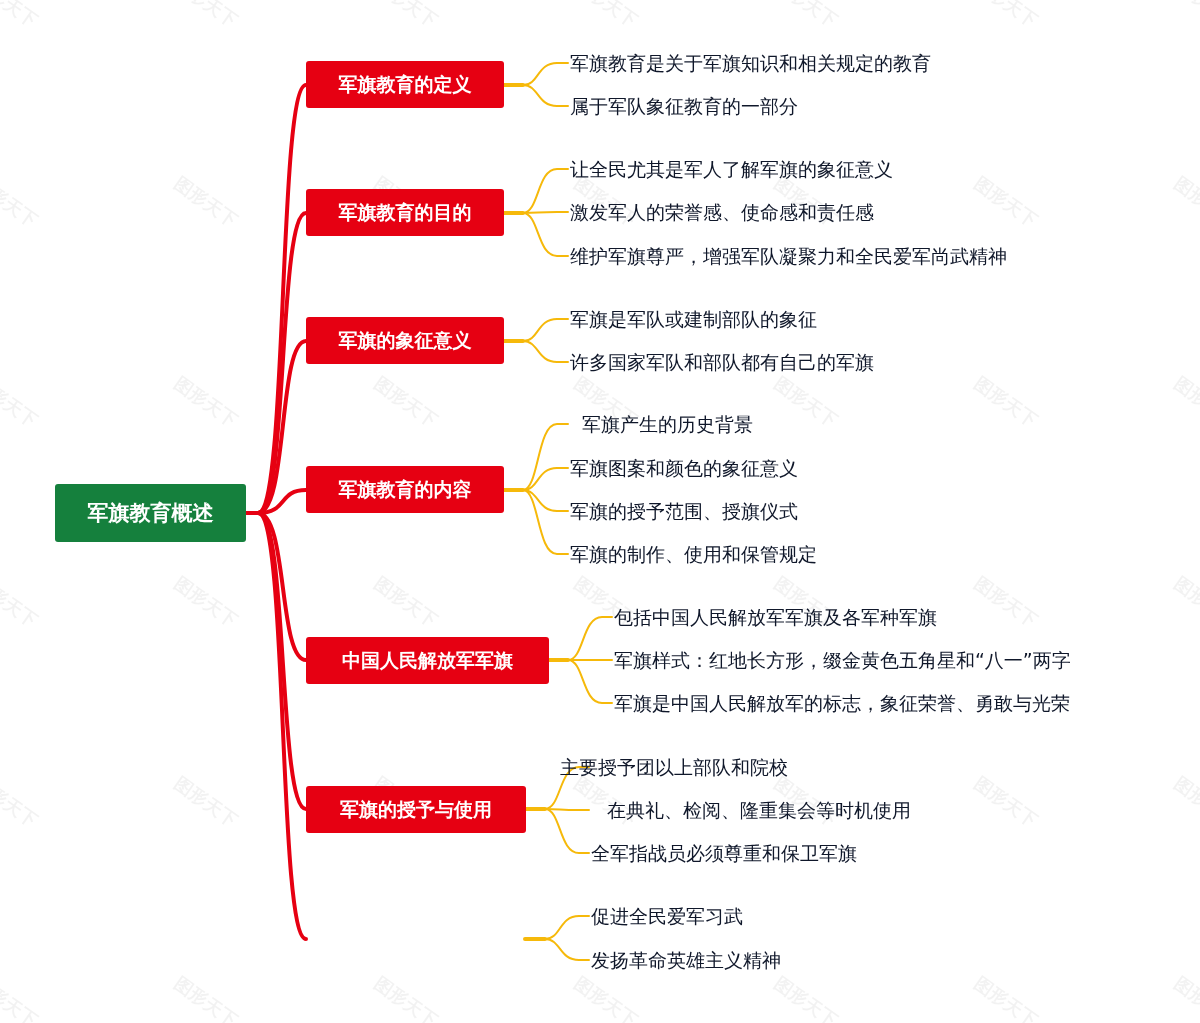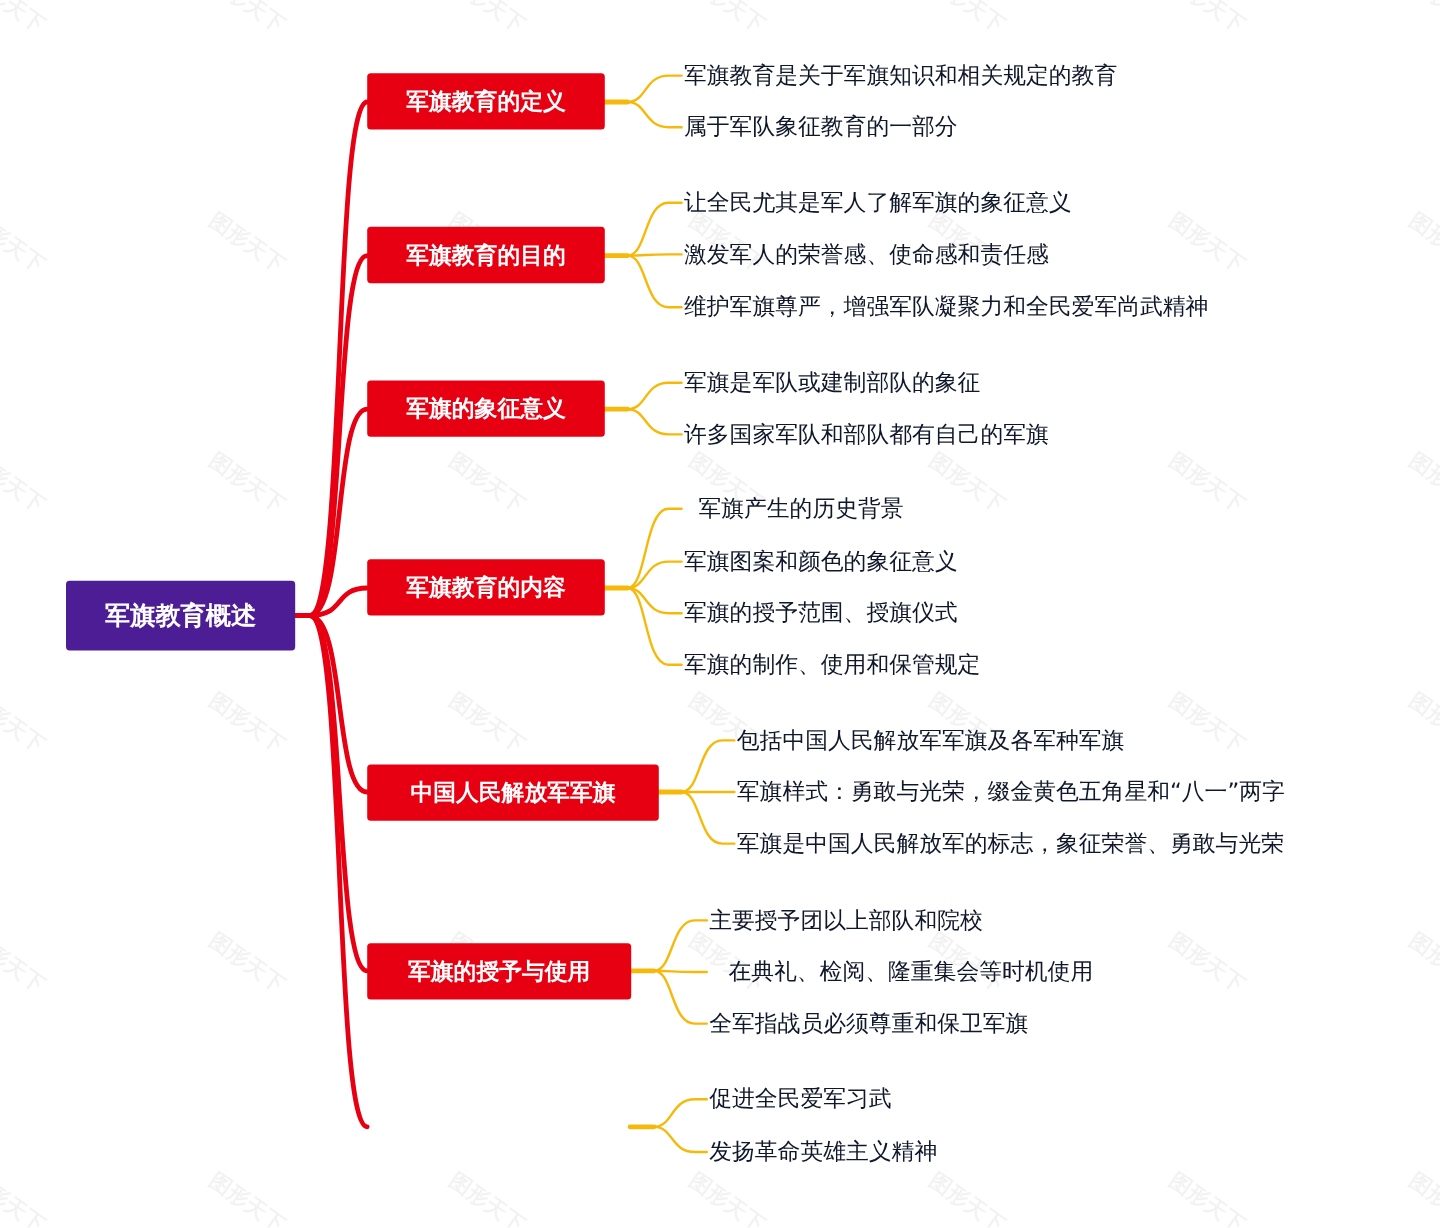--- a/index.html
+++ b/index.html
@@ -1,21 +1,21 @@
 <!DOCTYPE html>
 <html><head>
 <meta charset="utf-8">
 <style>
   html, body { margin:0; padding:0; background:#ffffff; }
   body { width:1200px; height:1023px; position:relative; overflow:hidden;
          font-family:"DejaVu Sans","Liberation Sans",sans-serif; }
   #canvas { position:absolute; left:0; top:0; width:1200px; height:1023px; }
   svg.links { position:absolute; left:0; top:0; width:1200px; height:1023px; }
   .root { position:absolute; left:55px; top:484px; width:191px; height:58px;
-          background:#4c1d95; border-radius:3px; color:#fff; font-weight:bold;
+          background:#15803d; border-radius:3px; color:#fff; font-weight:bold;
           font-size:21px; display:flex; align-items:center; justify-content:center; }
   .branch { position:absolute; left:306px; height:47px; background:#e60012;
             border-radius:3px; color:#fff; font-weight:bold; font-size:19px;
             display:flex; align-items:center; justify-content:center; box-sizing:border-box; }
   .leaf { position:absolute; color:#0f172a; font-size:19px; white-space:nowrap; line-height:24px; }
   .wm { position:absolute; color:rgba(0,0,0,0.05); font-size:18px; font-weight:bold;
         transform:rotate(35deg); white-space:nowrap; pointer-events:none; }
 </style>
 </head>
 <body>
@@ -133,22 +133,22 @@
 
   <div class="leaf" style="left:570px;top:307px;">军旗是军队或建制部队的象征</div>
   <div class="leaf" style="left:570px;top:350px;">许多国家军队和部队都有自己的军旗</div>
 
   <div class="leaf" style="left:570px;top:412px;margin-left:12px;">军旗产生的历史背景</div>
   <div class="leaf" style="left:570px;top:456px;">军旗图案和颜色的象征意义</div>
   <div class="leaf" style="left:570px;top:499px;">军旗的授予范围、授旗仪式</div>
   <div class="leaf" style="left:570px;top:542px;">军旗的制作、使用和保管规定</div>
 
   <div class="leaf" style="left:614px;top:605px;">包括中国人民解放军军旗及各军种军旗</div>
-  <div class="leaf" style="left:614px;top:648px;">军旗样式：勇敢与光荣，缀金黄色五角星和“八一”两字</div>
+  <div class="leaf" style="left:614px;top:648px;">军旗样式：红地长方形，缀金黄色五角星和“八一”两字</div>
   <div class="leaf" style="left:614px;top:691px;">军旗是中国人民解放军的标志，象征荣誉、勇敢与光荣</div>
 
-  <div class="leaf" style="left:591px;top:755px;">主要授予团以上部队和院校</div>
+  <div class="leaf" style="left:560px;top:755px;">主要授予团以上部队和院校</div>
   <div class="leaf" style="left:591px;top:798px;margin-left:16px;">在典礼、检阅、隆重集会等时机使用</div>
   <div class="leaf" style="left:591px;top:841px;">全军指战员必须尊重和保卫军旗</div>
 
   <div class="leaf" style="left:591px;top:904px;">促进全民爱军习武</div>
   <div class="leaf" style="left:591px;top:948px;">发扬革命英雄主义精神</div>
 </div>
 
 </body></html>

